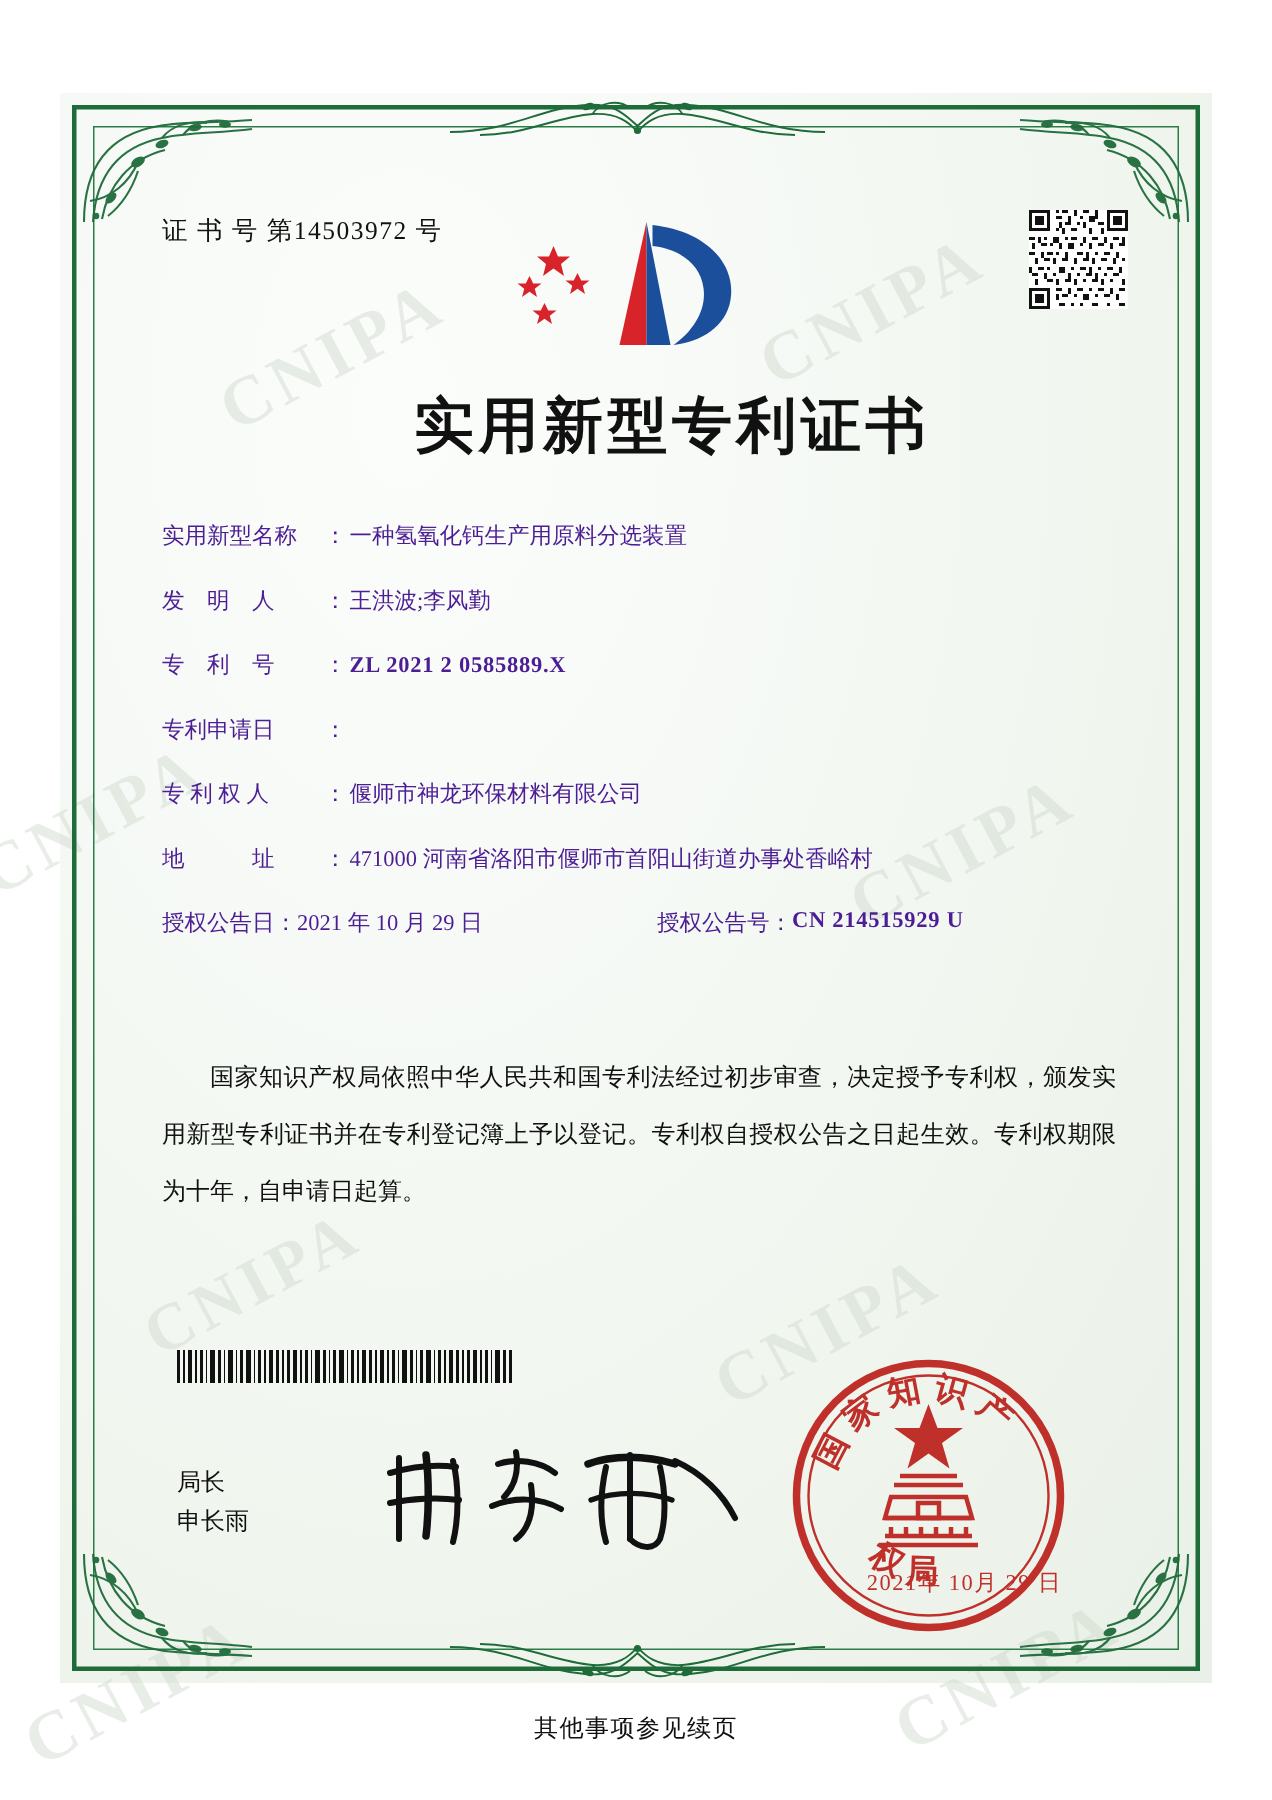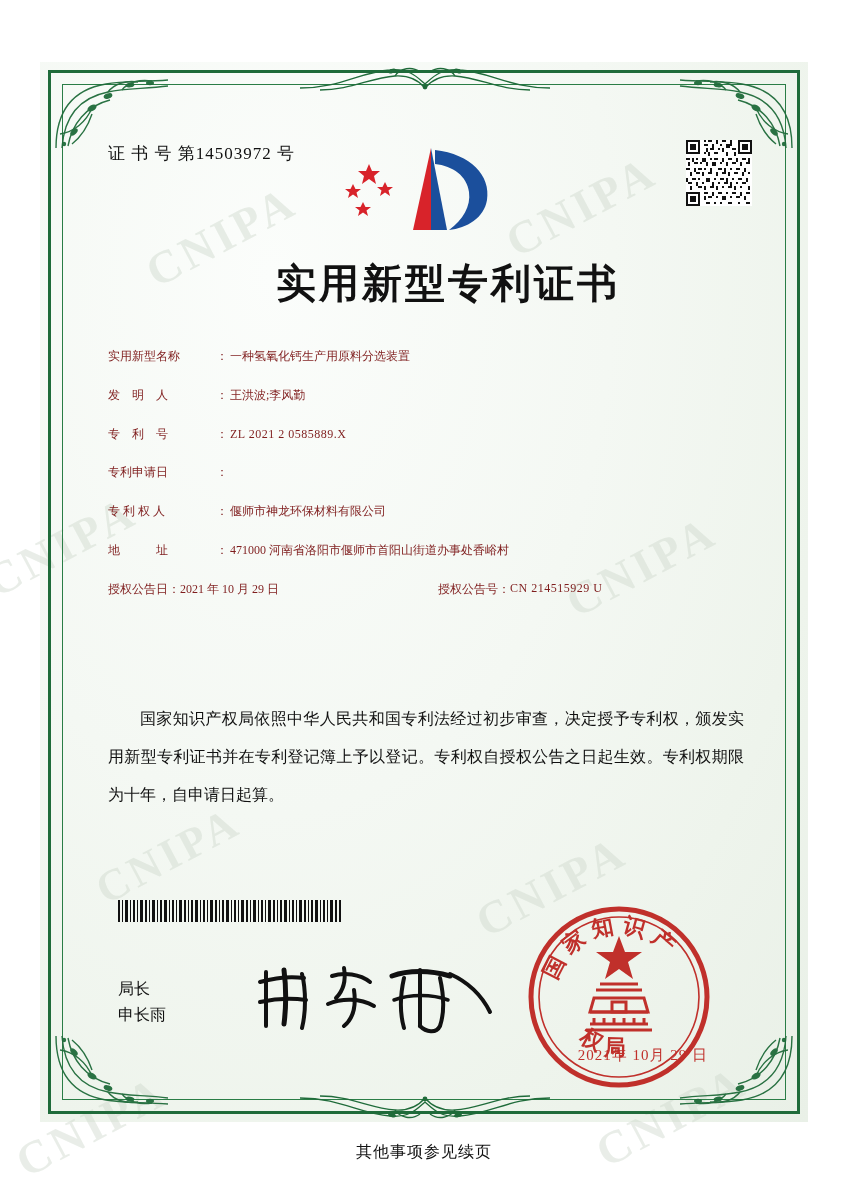--- a/index.html
+++ b/index.html
@@ -122,38 +122,38 @@
     color: #111;
     font-family: "Liberation Serif", "DejaVu Serif", serif;
     margin-left: 48px;
   }
 
   .fields {
     position: absolute;
     left: 46px;
     top: 264px;
     width: 640px;
-    font-size: 12px;
-    color: #7f1d1d;
+    font-size: 15px;
+    color: #4c1d95;
   }
   .field-row {
     display: flex;
     align-items: baseline;
     margin-bottom: 22px;
     line-height: 1.4;
   }
   .field-label {
     width: 108px;
     flex: 0 0 108px;
     letter-spacing: 0px;
     white-space: nowrap;
   }
   .field-colon { flex: 0 0 auto; }
   .field-value { flex: 1 1 auto; padding-left: 2px; }
-  .mono-ish { font-family: "Liberation Serif", serif; letter-spacing: 0.5px; }
+  .mono-ish { font-family: "Liberation Serif", serif; letter-spacing: 0.5px; font-weight: bold; }
 
   .pub-row {
     display: flex;
     align-items: baseline;
     margin-bottom: 18px;
   }
   .pub-left { flex: 0 0 330px; display: flex; }
   .pub-right { display: flex; }
 
   .paragraphs {

